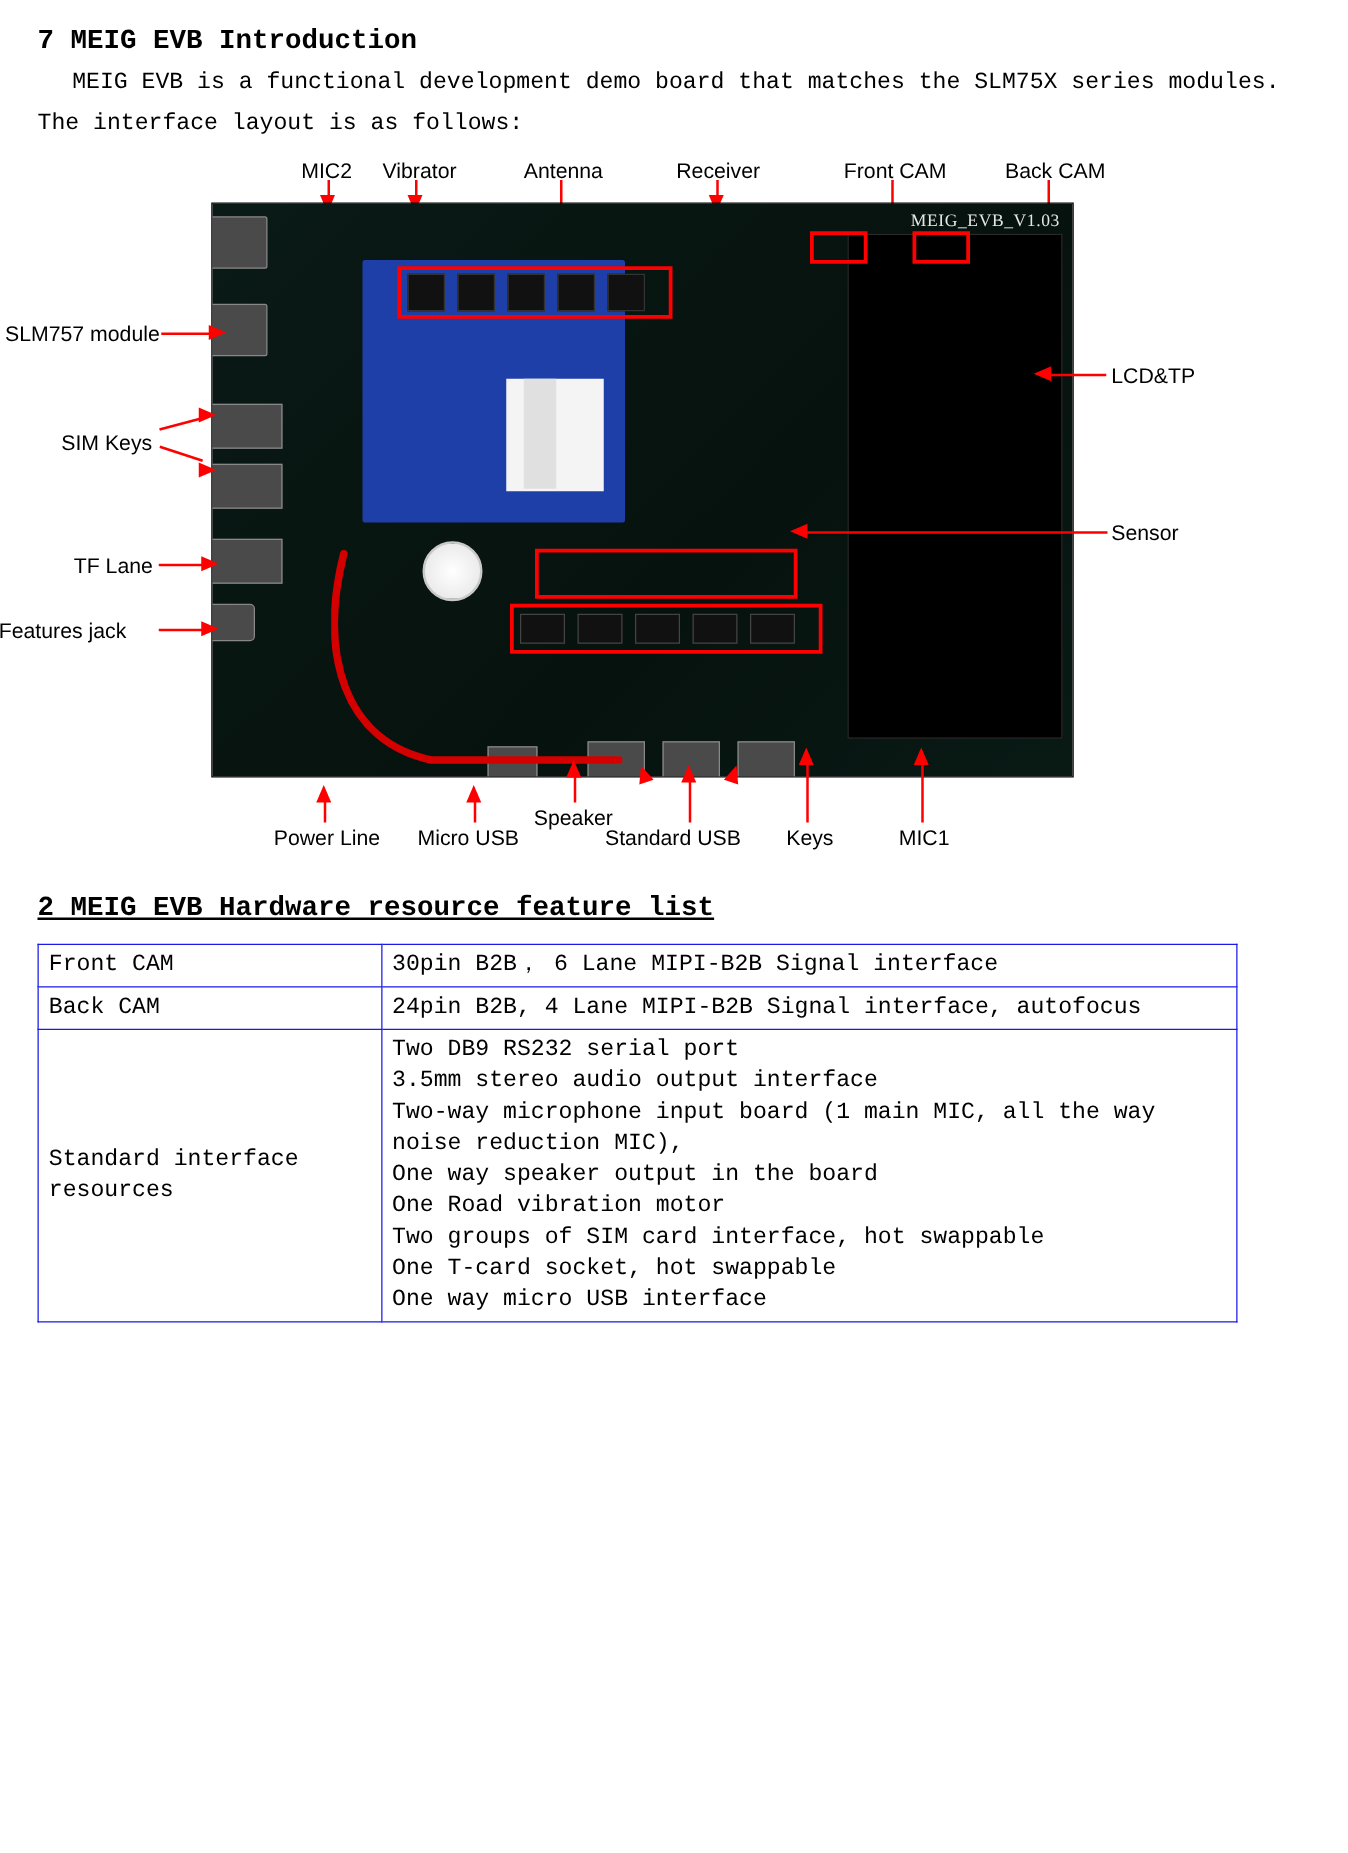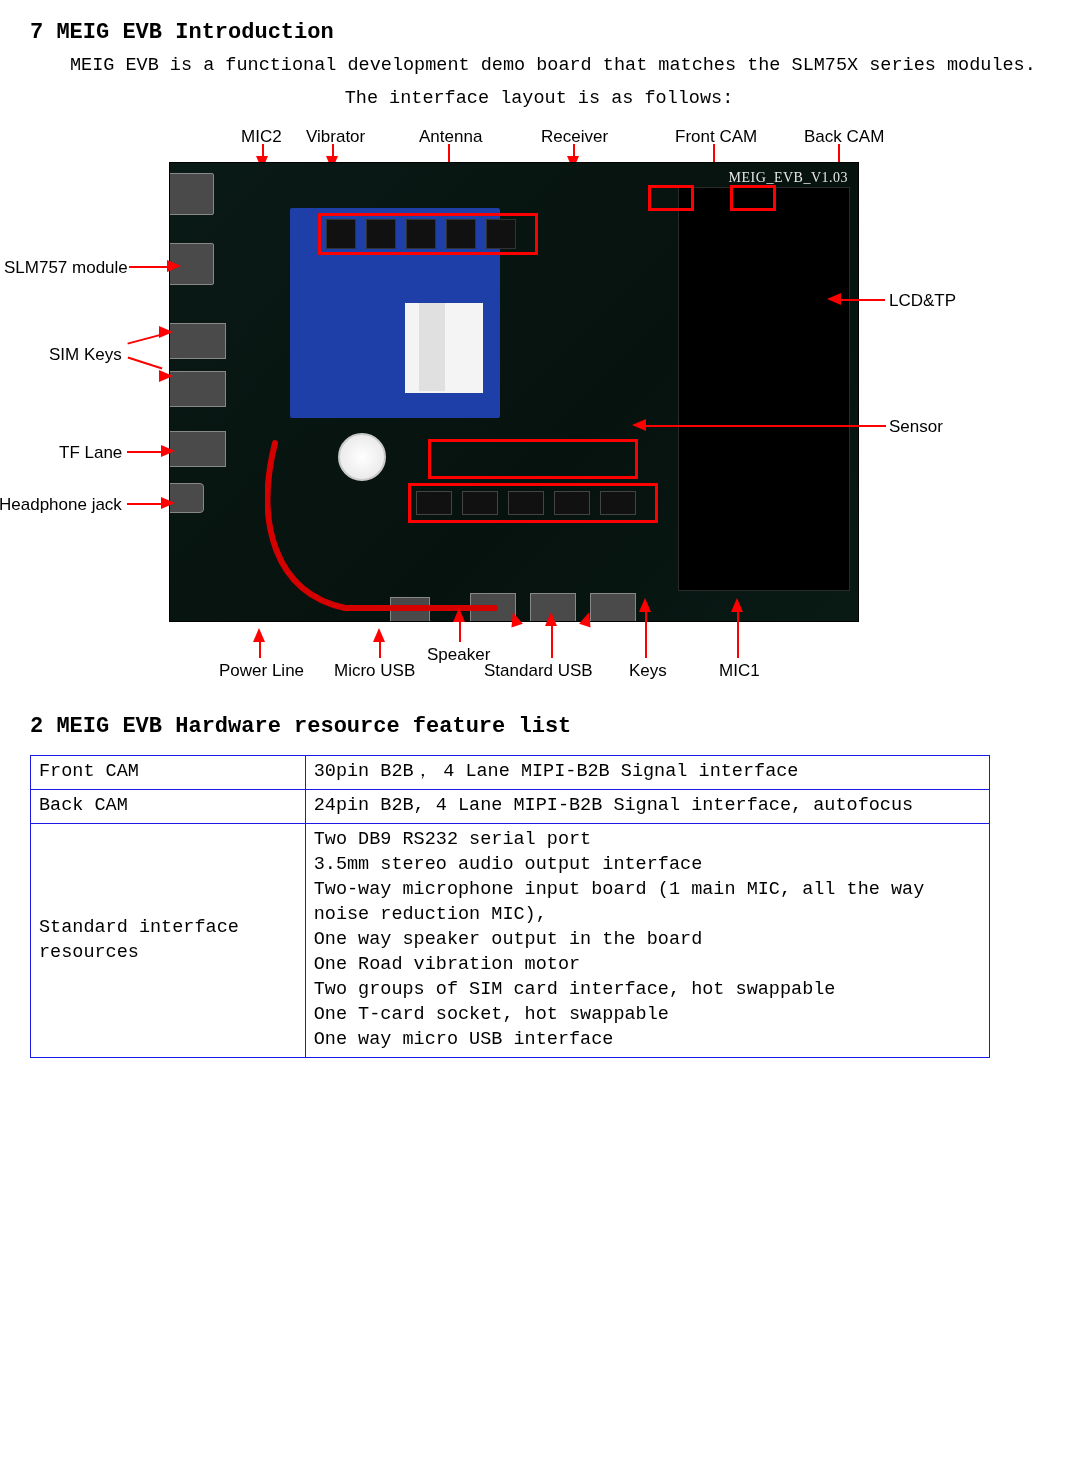--- a/index.html
+++ b/index.html
@@ -15,21 +15,20 @@
   }
   .h1{
     font-family:"Courier New",monospace;
     font-weight:bold;
     font-size:22px;
     margin:0 0 6px 0;
   }
   .para{
     margin:4px 0 8px 0;
     text-indent:2.5ch;
-    text-align:center;
   }
   .para-left{text-indent:0}
   
   .figwrap{
     width:860px;
     margin:4px auto 28px auto;
     position:relative;
     font-family:Arial,Helvetica,sans-serif;
     font-size:17px;
     color:#000;
@@ -134,20 +133,21 @@
     font-weight:bold;
     color:#000;
   }
   table.feat th.col1{width:150px}
   .multiline{white-space:pre-line}
   .h2{
     font-family:"Courier New",monospace;
     font-weight:bold;
     font-size:22px;
     margin:24px 0 6px 0;
+    text-decoration:underline;
   }
 </style>
 </head>
 <body>
 
 <div class="h1">7  MEIG EVB Introduction</div>
 <div class="para">MEIG EVB is a functional development demo board that matches the SLM75X series modules.</div>
 <div class="para para-left">The interface layout is as follows:</div>
 
 <div class="figwrap">
@@ -232,21 +232,21 @@
     <span class="lab side-left" style="left:-60px;top:182px">SIM Keys</span>
     <span class="stem" style="left:18px;top:176px;width:36px;height:2px;transform:rotate(-15deg)"></span>
     <span class="arr arr-right" style="left:50px;top:164px"></span>
     <span class="stem" style="left:18px;top:200px;width:36px;height:2px;transform:rotate(18deg)"></span>
     <span class="arr arr-right" style="left:50px;top:208px"></span>
 
     <span class="lab side-left" style="left:-50px;top:280px">TF Lane</span>
     <span class="stem" style="left:18px;top:289px;width:36px;height:2px"></span>
     <span class="arr arr-right" style="left:52px;top:283px"></span>
 
-    <span class="lab side-left" style="left:-110px;top:332px">Headphone jack</span>
+    <span class="lab side-left" style="left:-110px;top:332px">Features jack</span>
     <span class="stem" style="left:18px;top:341px;width:36px;height:2px"></span>
     <span class="arr arr-right" style="left:52px;top:335px"></span>
 
     <span class="lab side-right" style="left:780px;top:128px">LCD&amp;TP</span>
     <span class="stem" style="left:730px;top:137px;width:46px;height:2px"></span>
     <span class="arr arr-left" style="left:718px;top:131px"></span>
 
     <span class="lab side-right" style="left:780px;top:254px">Sensor</span>
     <span class="stem" style="left:535px;top:263px;width:242px;height:2px"></span>
     <span class="arr arr-left" style="left:523px;top:257px"></span>
@@ -278,21 +278,21 @@
     <span class="stem" style="left:628px;top:-32px;width:2px;height:48px"></span>
   </div>
 </div>
 
 <div class="h2">2  MEIG EVB Hardware resource feature list</div>
 
 <table class="feat">
   <tbody>
   <tr>
     <td>Front CAM</td>
-    <td>30pin B2B， 4 Lane MIPI-B2B Signal interface</td>
+    <td>30pin B2B， 6 Lane MIPI-B2B Signal interface</td>
   </tr>
   <tr>
     <td>Back CAM</td>
     <td>24pin B2B, 4 Lane MIPI-B2B Signal interface, autofocus</td>
   </tr>
   <tr>
     <td class="multiline">Standard interface resources</td>
     <td class="multiline">Two DB9 RS232 serial port
 3.5mm stereo audio output interface
 Two-way microphone input board (1 main MIC, all the way noise reduction MIC),

